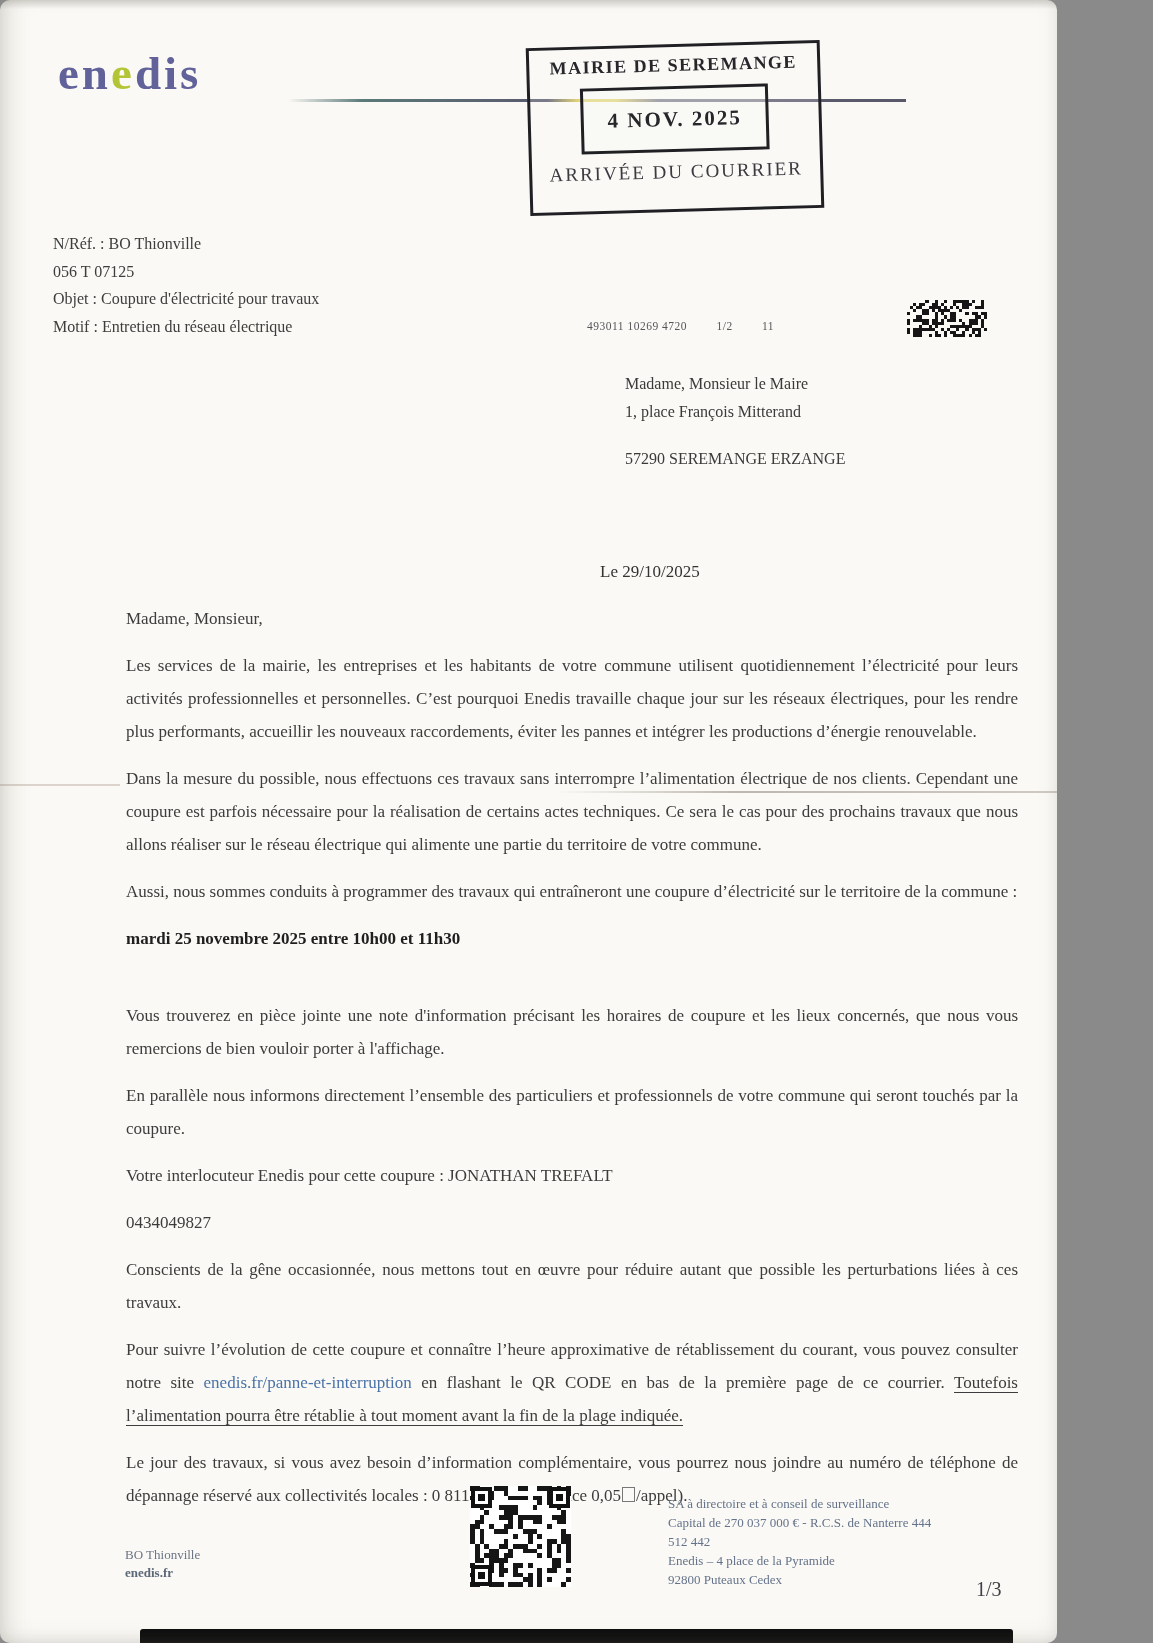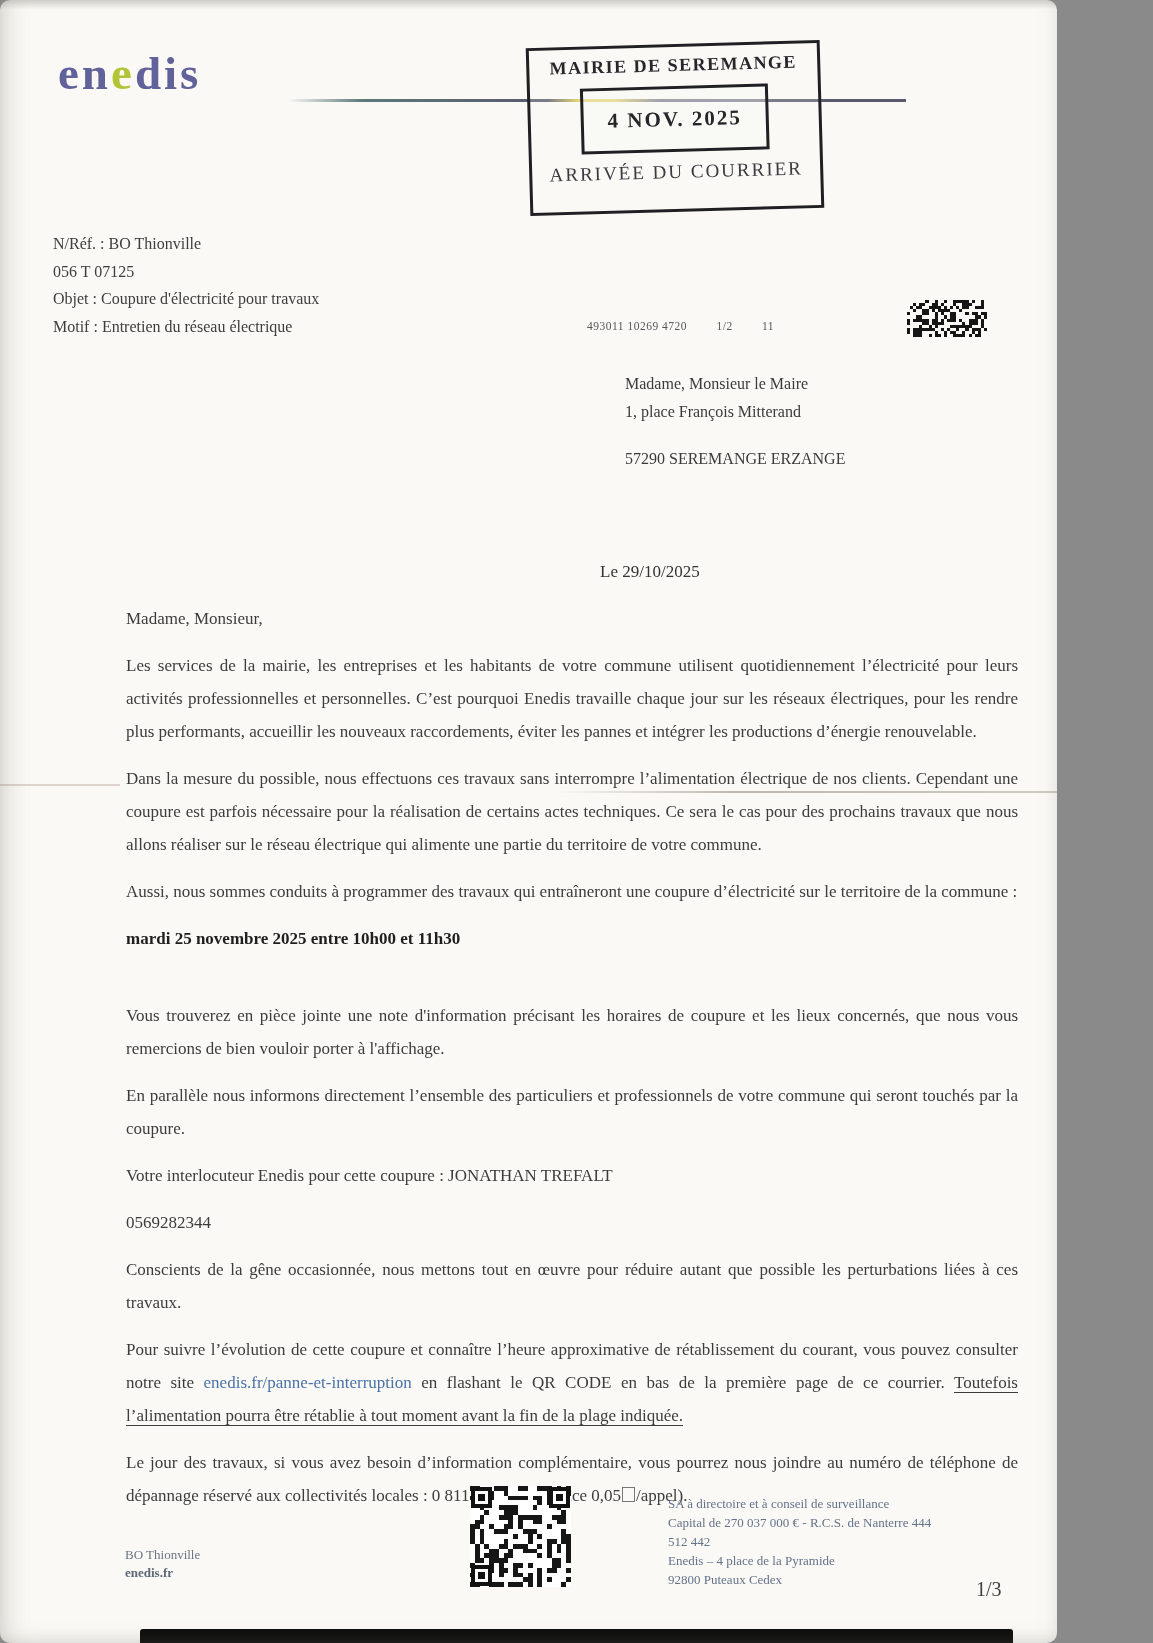--- a/index.html
+++ b/index.html
@@ -380,21 +380,21 @@
 
   <div class="abs bodycol">
     <p class="nj salut">Madame, Monsieur,</p>
     <p>Les services de la mairie, les entreprises et les habitants de votre commune utilisent quotidiennement l’électricité pour leurs activités professionnelles et personnelles. C’est pourquoi Enedis travaille chaque jour sur les réseaux électriques, pour les rendre plus performants, accueillir les nouveaux raccordements, éviter les pannes et intégrer les productions d’énergie renouvelable.</p>
     <p>Dans la mesure du possible, nous effectuons ces travaux sans interrompre l’alimentation électrique de nos clients. Cependant une coupure est parfois nécessaire pour la réalisation de certains actes techniques. Ce sera le cas pour des prochains travaux que nous allons réaliser sur le réseau électrique qui alimente une partie du territoire de votre commune.</p>
     <p>Aussi, nous sommes conduits à programmer des travaux qui entraîneront une coupure d’électricité sur le territoire de la commune :</p>
     <p class="sched">mardi 25 novembre 2025 entre 10h00 et 11h30</p>
     <p>Vous trouverez en pièce jointe une note d'information précisant les horaires de coupure et les lieux concernés, que nous vous remercions de bien vouloir porter à l'affichage.</p>
     <p>En parallèle nous informons directement l’ensemble des particuliers et professionnels de votre commune qui seront touchés par la coupure.</p>
     <p class="nj contact">Votre interlocuteur Enedis pour cette coupure : JONATHAN TREFALT</p>
-    <p class="nj phone">0569282344</p>
+    <p class="nj phone">0434049827</p>
     <p>Conscients de la gêne occasionnée, nous mettons tout en œuvre pour réduire autant que possible les perturbations liées à ces travaux.</p>
     <p><span>Pour suivre l’évolution de cette coupure et connaître l’heure approximative de rétablissement du courant, vous pouvez consulter notre site </span><span class="link">enedis.fr/panne-et-interruption</span><span> en flashant le QR CODE en bas de la première page de ce courrier. </span><span class="ul">Toutefois l’alimentation pourra être rétablie à tout moment avant la fin de la plage indiquée.</span></p>
     <p><span>Le jour des travaux, si vous avez besoin d’information complémentaire, vous pourrez nous joindre au numéro de téléphone de dépannage réservé aux collectivités locales : 0 811 010 212 (service 0,05</span><span class="sq"></span><span>/appel).</span></p>
   </div>
 
   <div class="abs qr">
     <div class="fill"><svg viewBox="0 0 21 21" width="100%" height="100%" preserveAspectRatio="none" shape-rendering="crispEdges" fill="#161616">
           <rect x="0" y="0" width="1" height="1"></rect>
           <rect x="1" y="0" width="1" height="1"></rect>
           <rect x="5" y="0" width="1" height="1"></rect>

